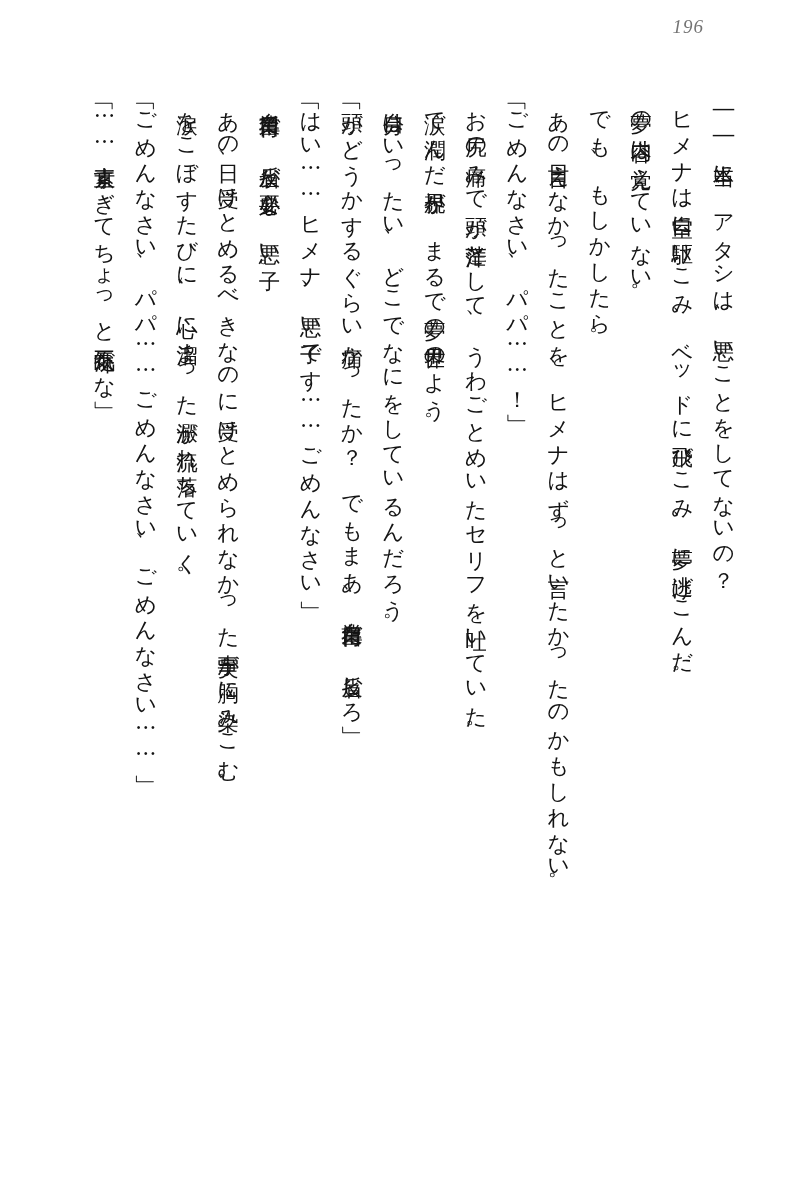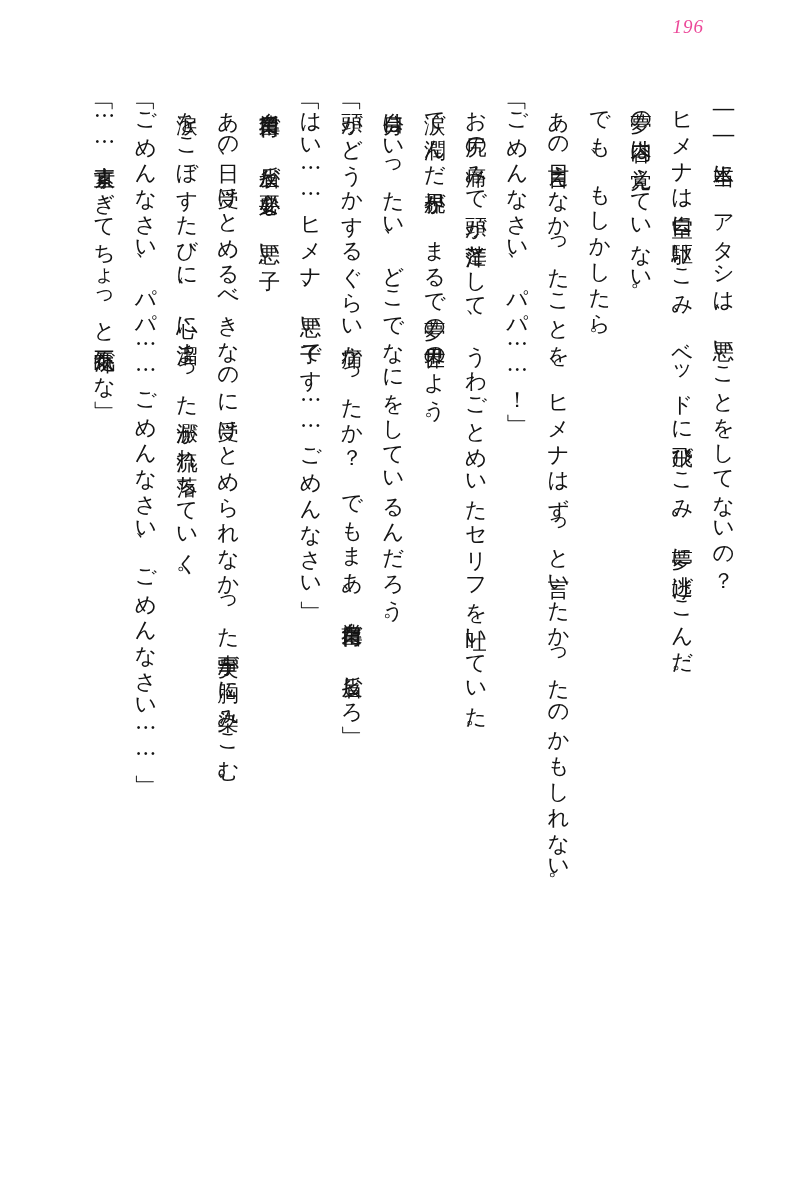--- a/index.html
+++ b/index.html
@@ -17,21 +17,21 @@
     color: #141414;
   }
   .page-number {
     position: absolute;
     top: 16px;
     right: 96px;
     font-size: 19px;
     font-style: italic;
     font-family: "Liberation Serif", "DejaVu Serif", serif;
     letter-spacing: 1px;
-    color: #ec4899;
+    color: #737373;
   }
   .body-text {
     position: absolute;
     top: 96px;
     right: 56px;
     left: 48px;
     height: 1000px;
     writing-mode: vertical-rl;
     -webkit-writing-mode: vertical-rl;
     text-orientation: upright;

